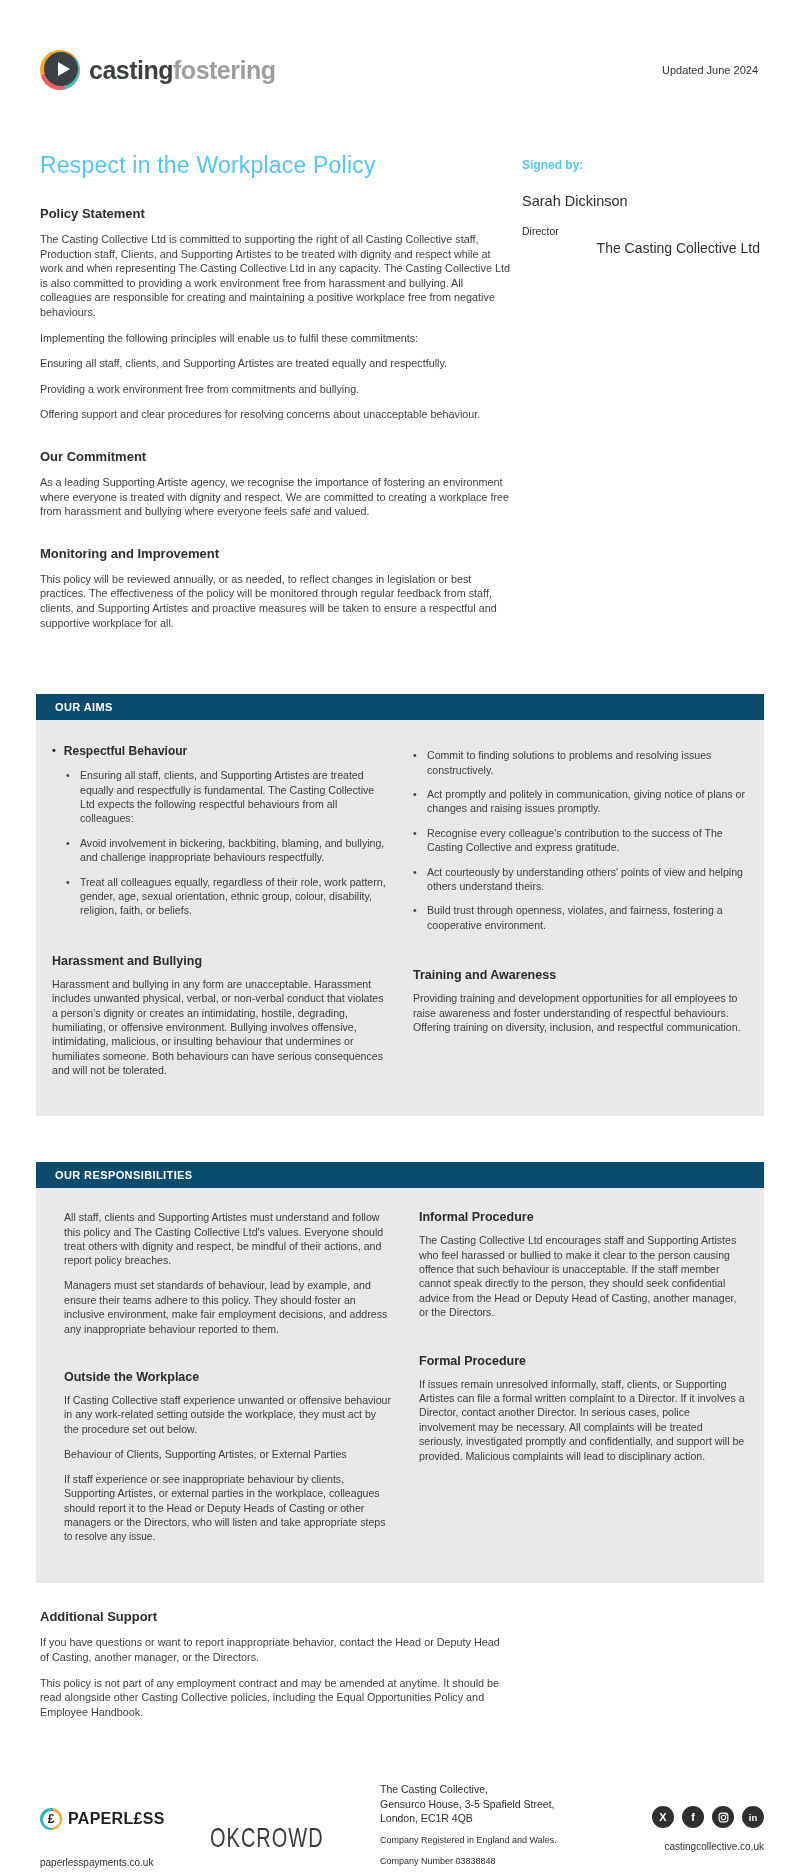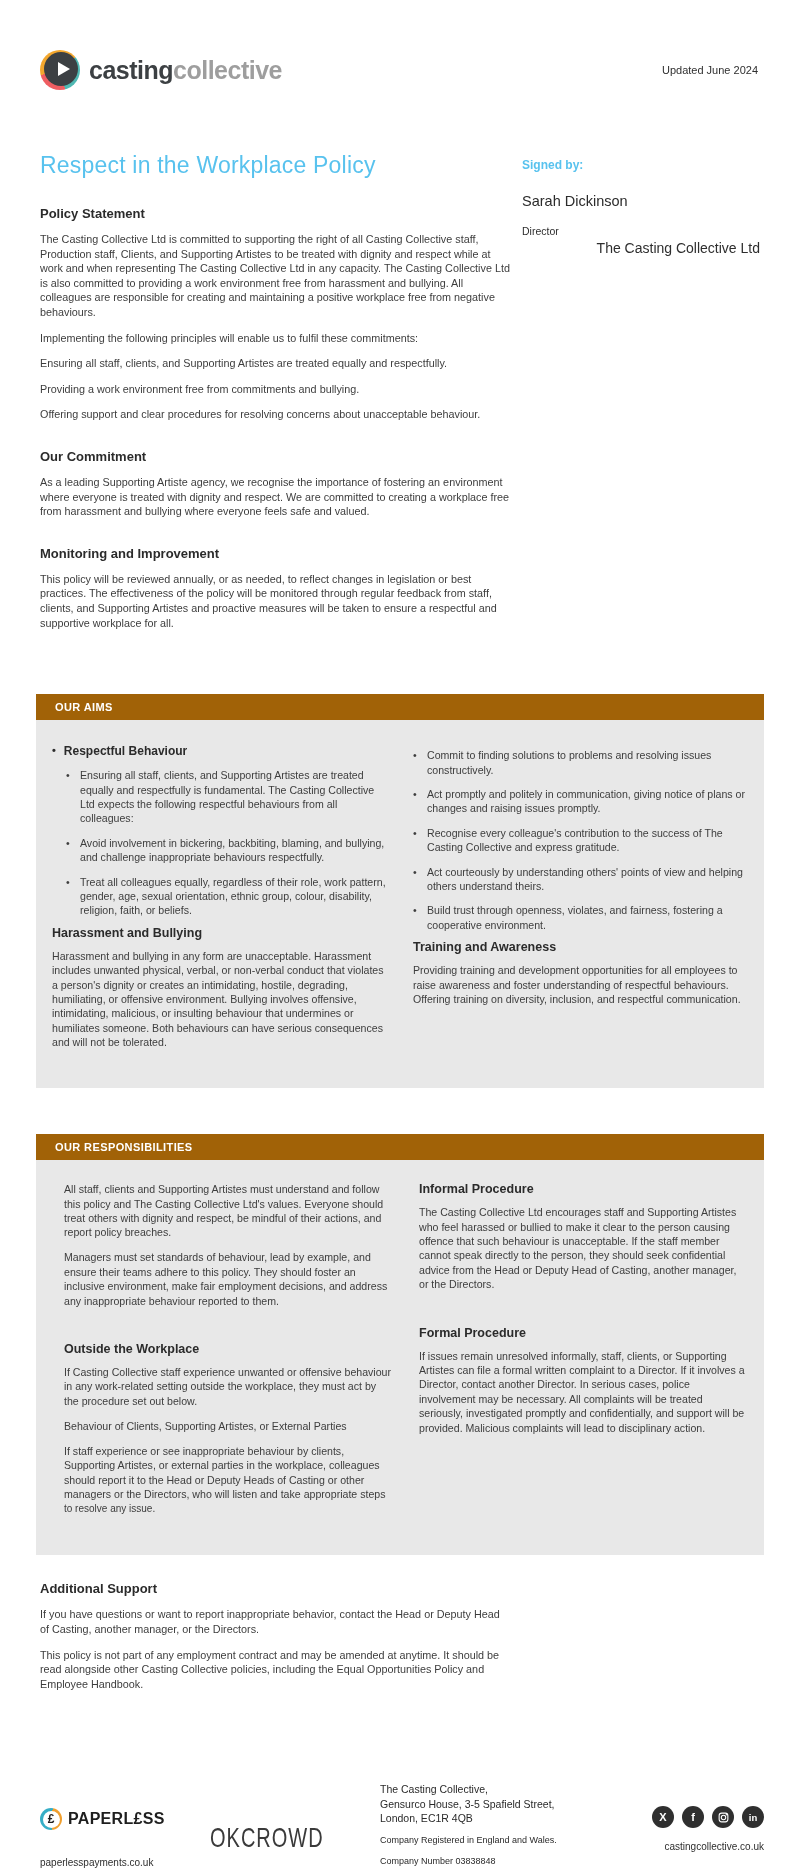--- a/index.html
+++ b/index.html
@@ -32,32 +32,32 @@
 
   .aside-label { color: #58c2ee; font-weight: 700; font-size: 12px; }
   .aside-name { font-size: 14.5px; color: #2b2b2b; margin-top: 21px; }
   .aside-role { font-size: 10.5px; margin-top: 16px; color: #2e2e2e; }
   .aside-company { font-size: 14px; margin-top: 3px; color: #2e2e2e; text-align: right; }
 
   
   .band { margin: 0 36px; }
   .band1 { margin-top: 64px; }
   .band2 { margin-top: 46px; }
-  .band-bar { background: #a16207; color: #fff; font-weight: 700; font-size: 11px; letter-spacing: 0.4px; padding: 7px 19px; }
+  .band-bar { background: #0c4a6e; color: #fff; font-weight: 700; font-size: 11px; letter-spacing: 0.4px; padding: 7px 19px; }
   .band-box { background: #e8e8e8; display: flex; gap: 26px; padding: 18px 16px 28px 16px; }
   .band-col { flex: 1; min-width: 0; }
 
   .top-bullet { display: flex; font-weight: 700; font-size: 12px; color: #2b2b2b; margin-top: 6px; }
   .tb-marker { margin-right: 8px; font-size: 11px; }
   ul.blist { list-style: none; margin: 4px 0 0 0; padding: 0; }
   ul.blist.indent { margin-left: 14px; }
   ul.blist li { position: relative; padding-left: 14px; font-size: 10.6px; line-height: 14.4px; margin-top: 10px; }
   ul.blist li::before { content: "\2022"; position: absolute; left: 0; top: 0; color: #3d3d3d; }
 
-  .box-h { font-size: 12.5px; font-weight: 700; color: #2b2b2b; margin-top: 8px; }
+  .box-h { font-size: 12.5px; font-weight: 700; color: #2b2b2b; margin-top: 36px; }
   .box-h.first { margin-top: 4px; }
   .box-p { font-size: 10.6px; line-height: 14.4px; margin-top: 9px; }
   .emph { font-size: 10px; text-align: center; }
   .gap-top { margin-top: 34px; }
 
   
   .additional { padding: 0 40px; margin-top: 26px; }
 
   
   .footer { position: absolute; left: 40px; right: 36px; top: 1782px; display: flex; align-items: flex-start; }
@@ -87,21 +87,21 @@
 
 <div class="page">
 
   <div class="header">
     <div class="logo">
       <span class="logo-mark">
         <span class="logo-inner">
             <span class="play-tri"></span>
           </span>
       </span>
-      <span class="logo-text"><b>casting</b><span class="light">collective</span></span>
+      <span class="logo-text"><b>casting</b><span class="light">fostering</span></span>
     </div>
     <div class="updated">Updated June 2024</div>
   </div>
 
   <div class="intro">
     <div class="intro-main">
       <h1 class="title">Respect in the Workplace Policy</h1>
 
       <div class="h2">Policy Statement</div>
       <p class="p">The Casting Collective Ltd is committed to supporting the right of all Casting Collective staff, Production staff, Clients, and Supporting Artistes to be treated with dignity and respect while at work and when representing The Casting Collective Ltd in any capacity. The Casting Collective Ltd is also committed to providing a work environment free from harassment and bullying. All colleagues are responsible for creating and maintaining a positive workplace free from negative behaviours.</p>

